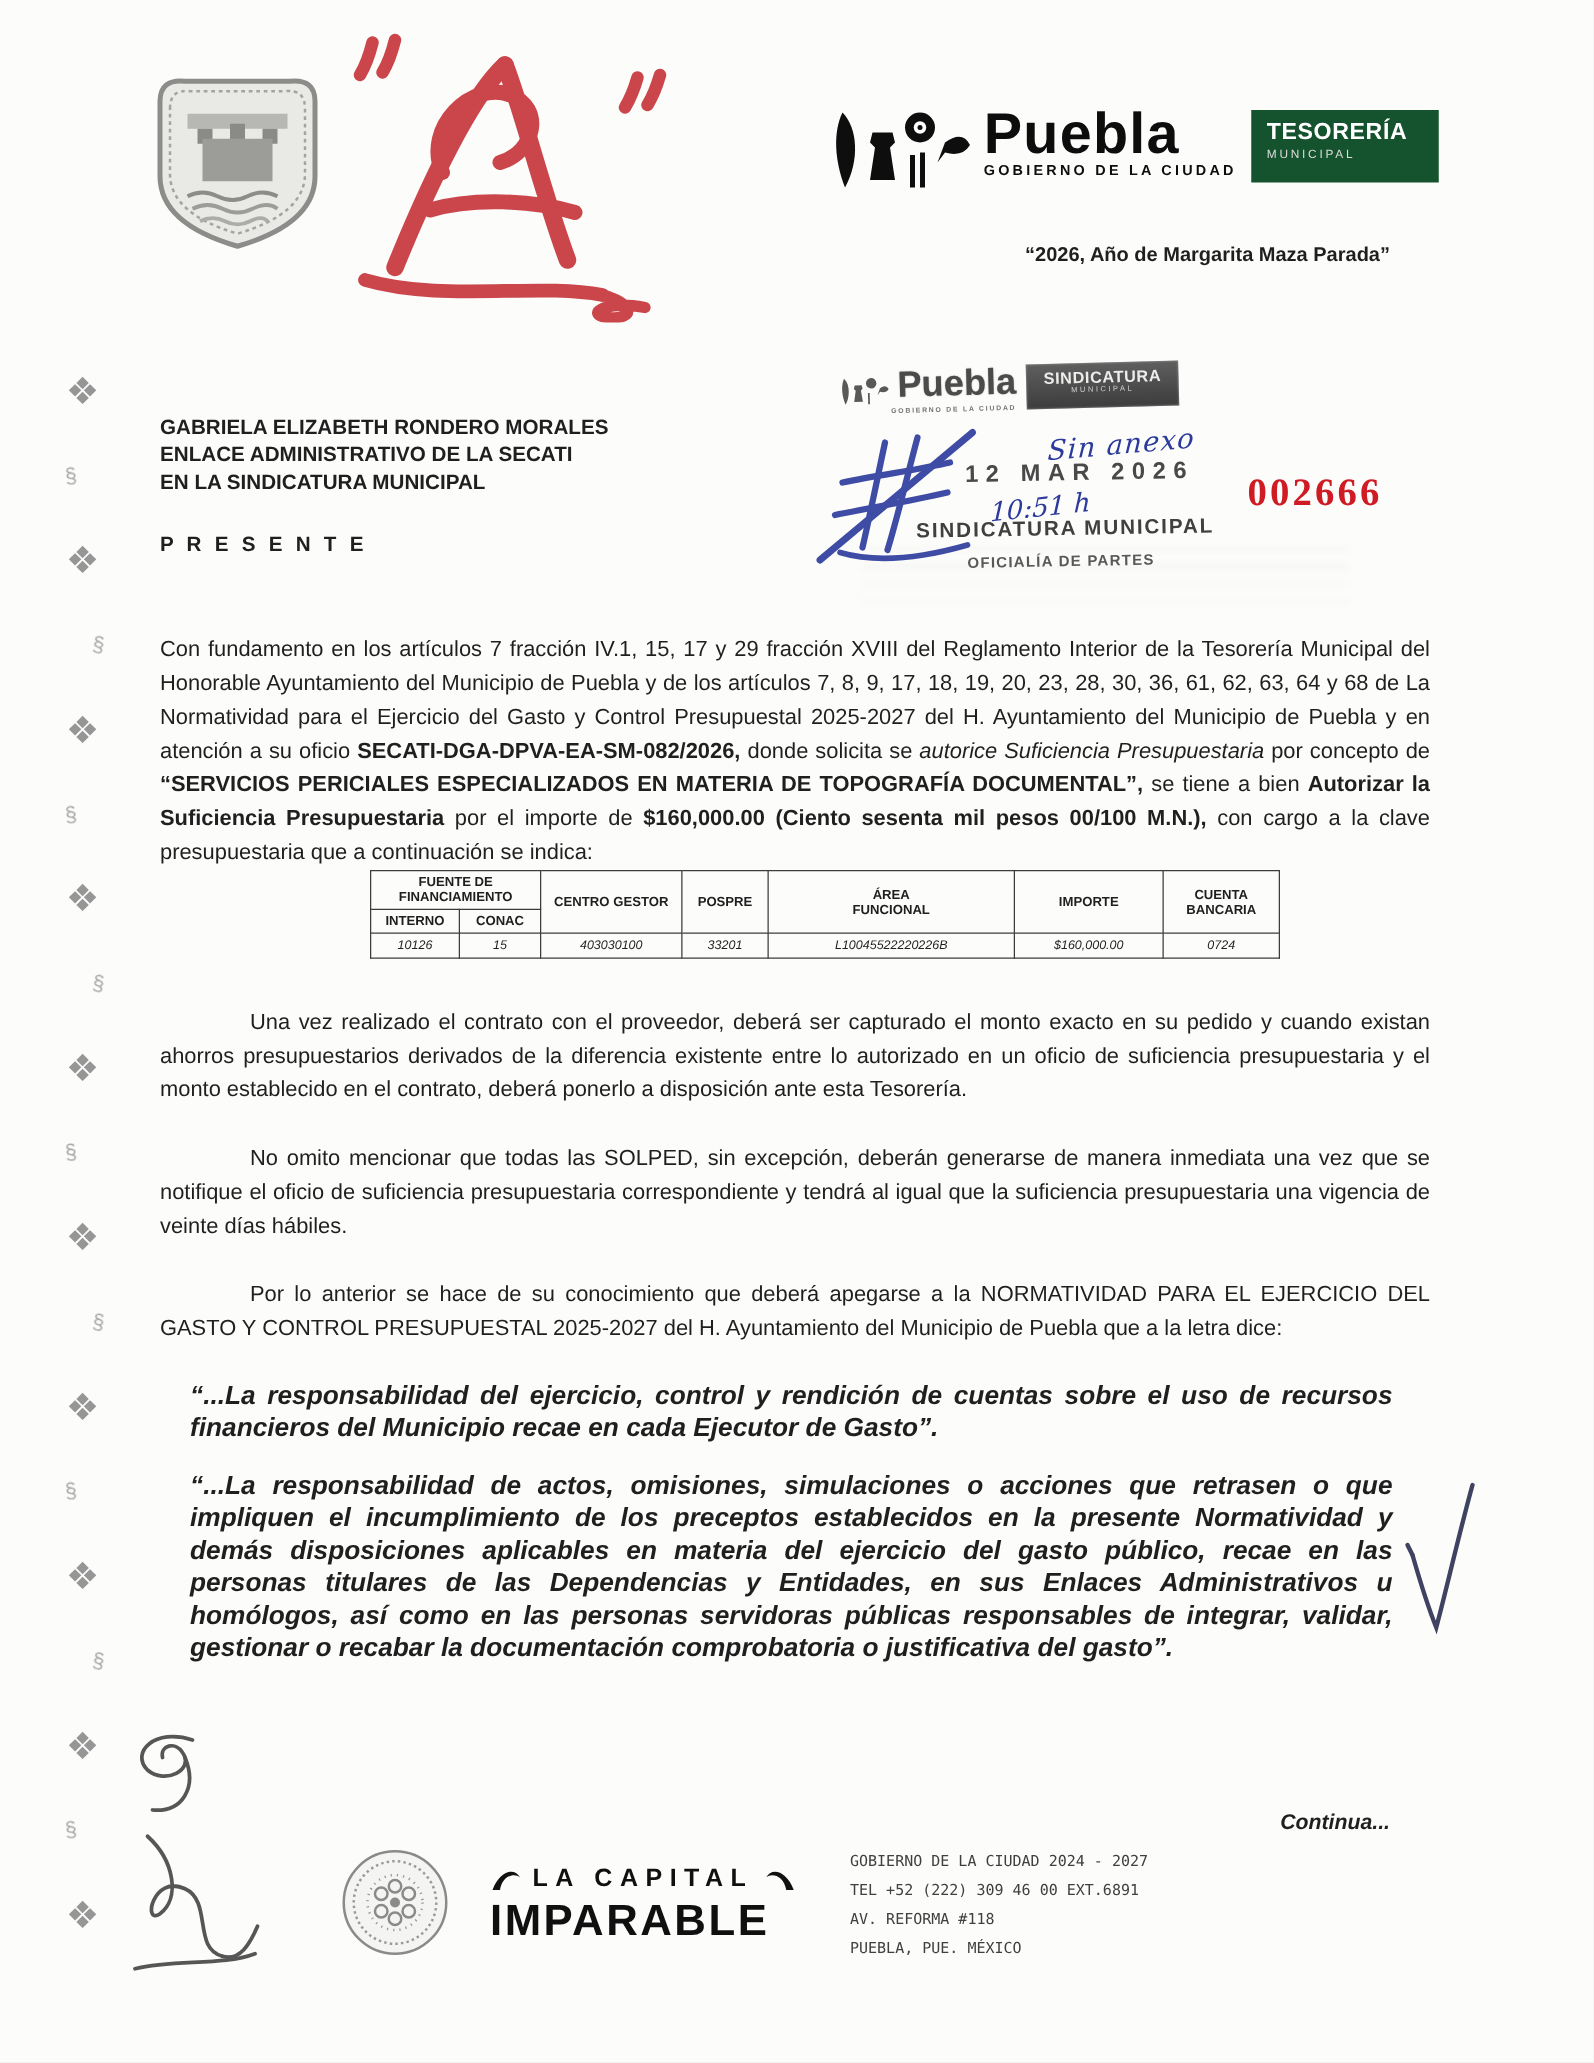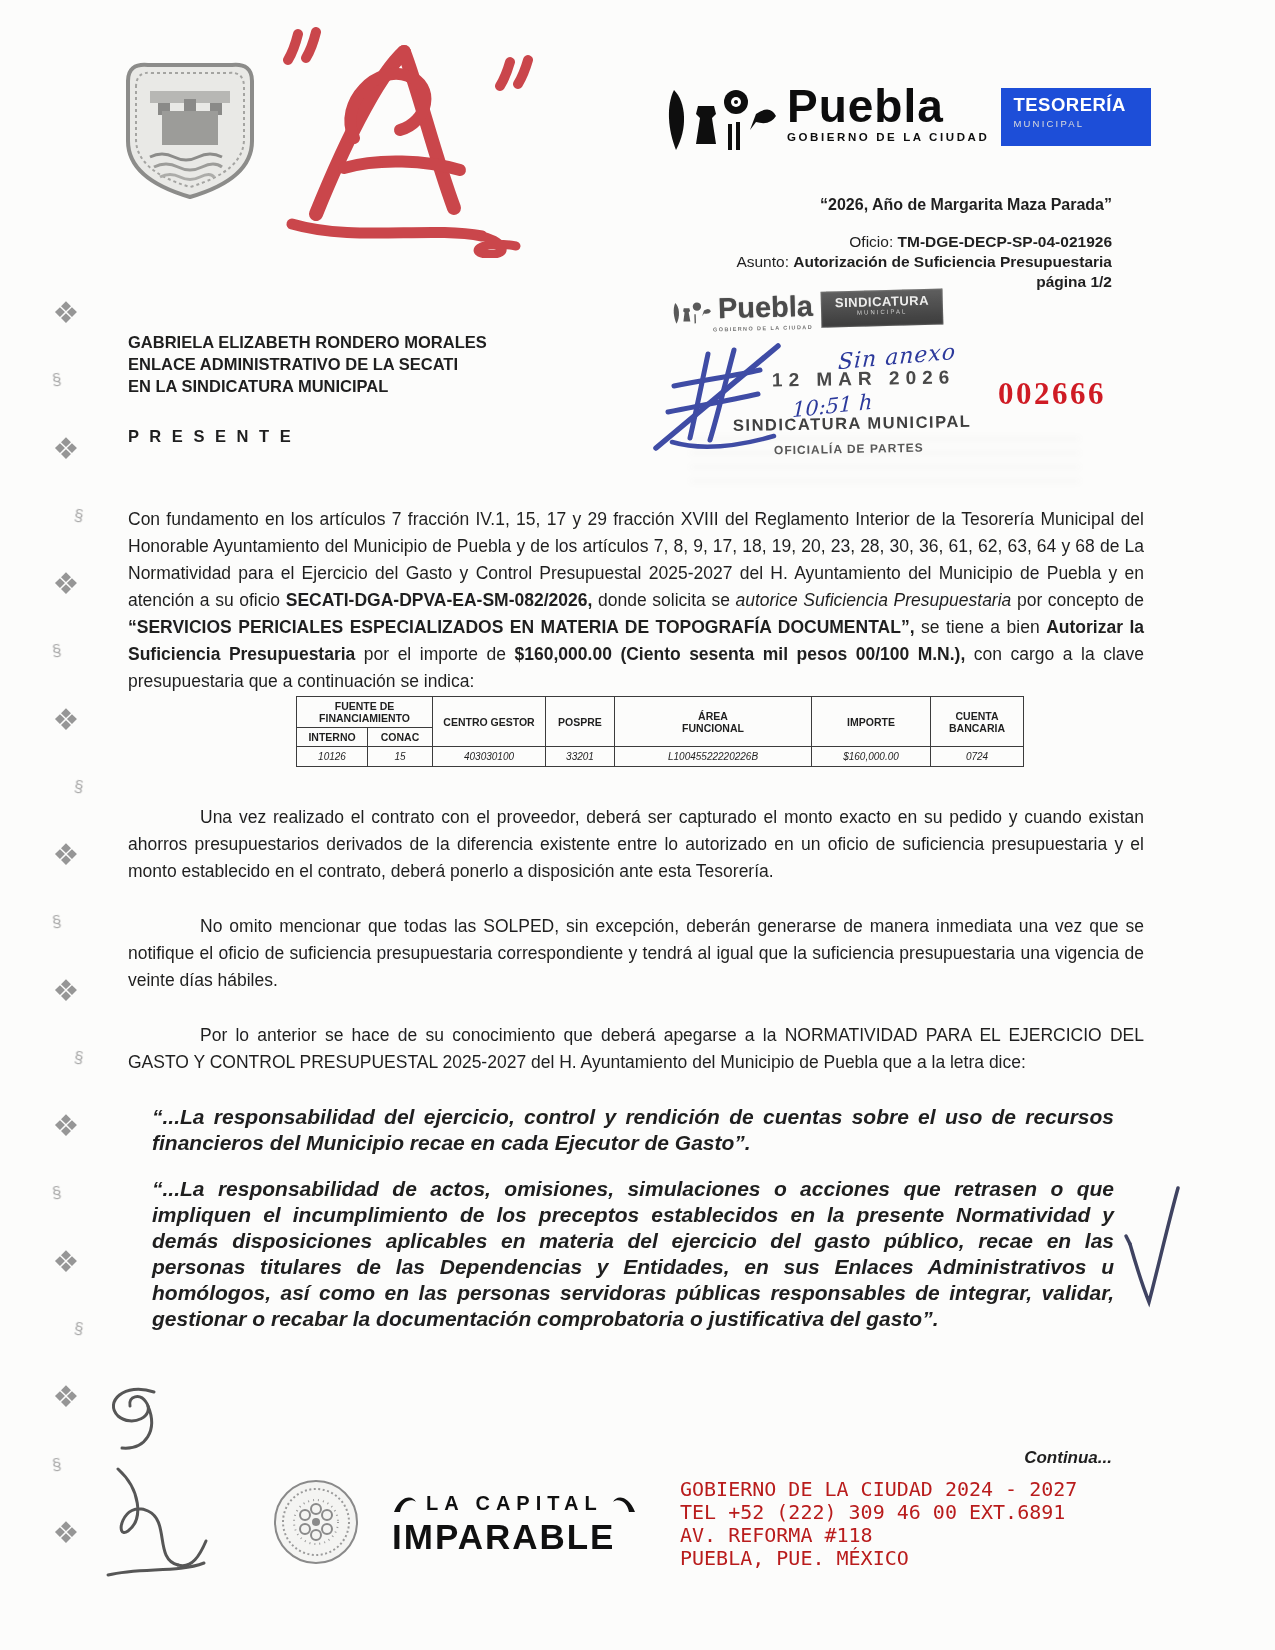--- a/index.html
+++ b/index.html
@@ -17,21 +17,21 @@
   .orn.big{font-size:30px;}
   .orn.small{font-size:17px;color:#a8a8a8;}
   .orn:nth-child(4n){transform:translateX(13px) rotate(8deg);}
   .orn:nth-child(4n+2){transform:translateX(-9px) rotate(-6deg);}
 
   
   .brand-row{left:664px;top:84px;display:flex;align-items:flex-start;z-index:3;}
   .brand-text{margin-left:8px;}
   .brand-name{font-size:46px;font-weight:bold;letter-spacing:1px;line-height:44px;color:#0d0d0d;}
   .brand-tag{font-size:11.5px;font-weight:bold;letter-spacing:2.6px;margin-top:3px;color:#0d0d0d;}
-  .dept-box{margin-left:12px;margin-top:4px;width:138px;height:52px;background:#1d4ed8;color:#fff;
+  .dept-box{margin-left:12px;margin-top:4px;width:138px;height:52px;background:#14532d;color:#fff;
             padding:6px 0 0 12px;}
   .dept1{font-size:18.5px;font-weight:bold;letter-spacing:.5px;}
   .dept2{font-size:9.5px;letter-spacing:2.2px;color:#dcdcdc;margin-top:2px;}
 
   .motto{right:163px;top:196px;font-size:16px;font-weight:bold;z-index:3;}
   .ref-block{right:163px;top:232px;text-align:right;font-size:15.5px;line-height:20px;z-index:3;}
   .ref-block .lab{font-weight:normal;}
 
   
   .stamp-row{left:672px;top:290px;display:flex;align-items:center;transform:rotate(-1.5deg);
@@ -74,22 +74,22 @@
   .budget-table thead th span{display:inline-block;max-width:92px;}
   .c-int{width:62px}.c-con{width:56px}.c-cg{width:104px}.c-pos{width:60px}
   .c-af{width:188px}.c-imp{width:110px}.c-cb{width:84px}
 
   .continua{right:163px;top:1448px;font-size:17px;font-weight:bold;font-style:italic;z-index:2;}
 
   
   .capital{left:392px;top:1492px;color:#101010;z-index:2;}
   .cap-top{display:flex;align-items:flex-start;gap:8px;font-size:20px;font-weight:bold;letter-spacing:6px;}
   .cap-bottom{font-size:35px;font-weight:bold;letter-spacing:2px;margin-top:2px;}
-  #footer-contact{left:680px;top:1478px;font-family:"DejaVu Sans Mono",monospace;font-size:20px;
-                  line-height:23px;color:#b91c1c;z-index:2;}
+  #footer-contact{left:680px;top:1478px;font-family:"DejaVu Sans Mono",monospace;font-size:12px;
+                  line-height:23px;color:#404040;z-index:2;}
 
   .bleed{left:690px;top:430px;width:390px;height:52px;z-index:0;opacity:.5;filter:blur(3px);
          background:repeating-linear-gradient(0deg,rgba(120,120,120,.18) 0 2px,transparent 2px 14px);}
 </style>
 </head>
 <body>
 
 <div class="page">
 
   <div id="ornament-strip" class="abs">
@@ -162,29 +162,20 @@
       <div class="brand-tag">GOBIERNO DE LA CIUDAD</div>
     </div>
     <div class="dept-box">
       <div class="dept1">TESORERÍA</div>
       <div class="dept2">MUNICIPAL</div>
     </div>
   </div>
 
   <div class="abs motto">“2026, Año de Margarita Maza Parada”</div>
 
-  <div class="abs ref-block">
-    <div>
-      <span class="lab">Oficio: </span><span class="b">TM-DGE-DECP-SP-04-021926</span>
-    </div>
-    <div>
-      <span class="lab">Asunto: </span><span class="b">Autorización de Suficiencia Presupuestaria</span>
-    </div>
-    <div class="b">página 1/2</div>
-  </div>
 
   <div class="abs stamp-row ink">
     <svg width="40" height="28" viewBox="0 0 115 72">
       <g fill="#4d4d4d">
         <path d="M10 6 C22 18 24 44 12 66 C4 46 2 22 10 6 Z"></path>
         <path d="M34 22 l16 0 2 8 -4 4 4 26 -20 0 4 -26 -4 -4 Z"></path>
         <circle cx="72" cy="18" r="12"></circle>
         <rect x="64" y="40" width="4" height="26"></rect>
         <path d="M92 30 q14 -10 20 2 q-6 10 -20 6 l-6 8 z"></path>
       </g>

